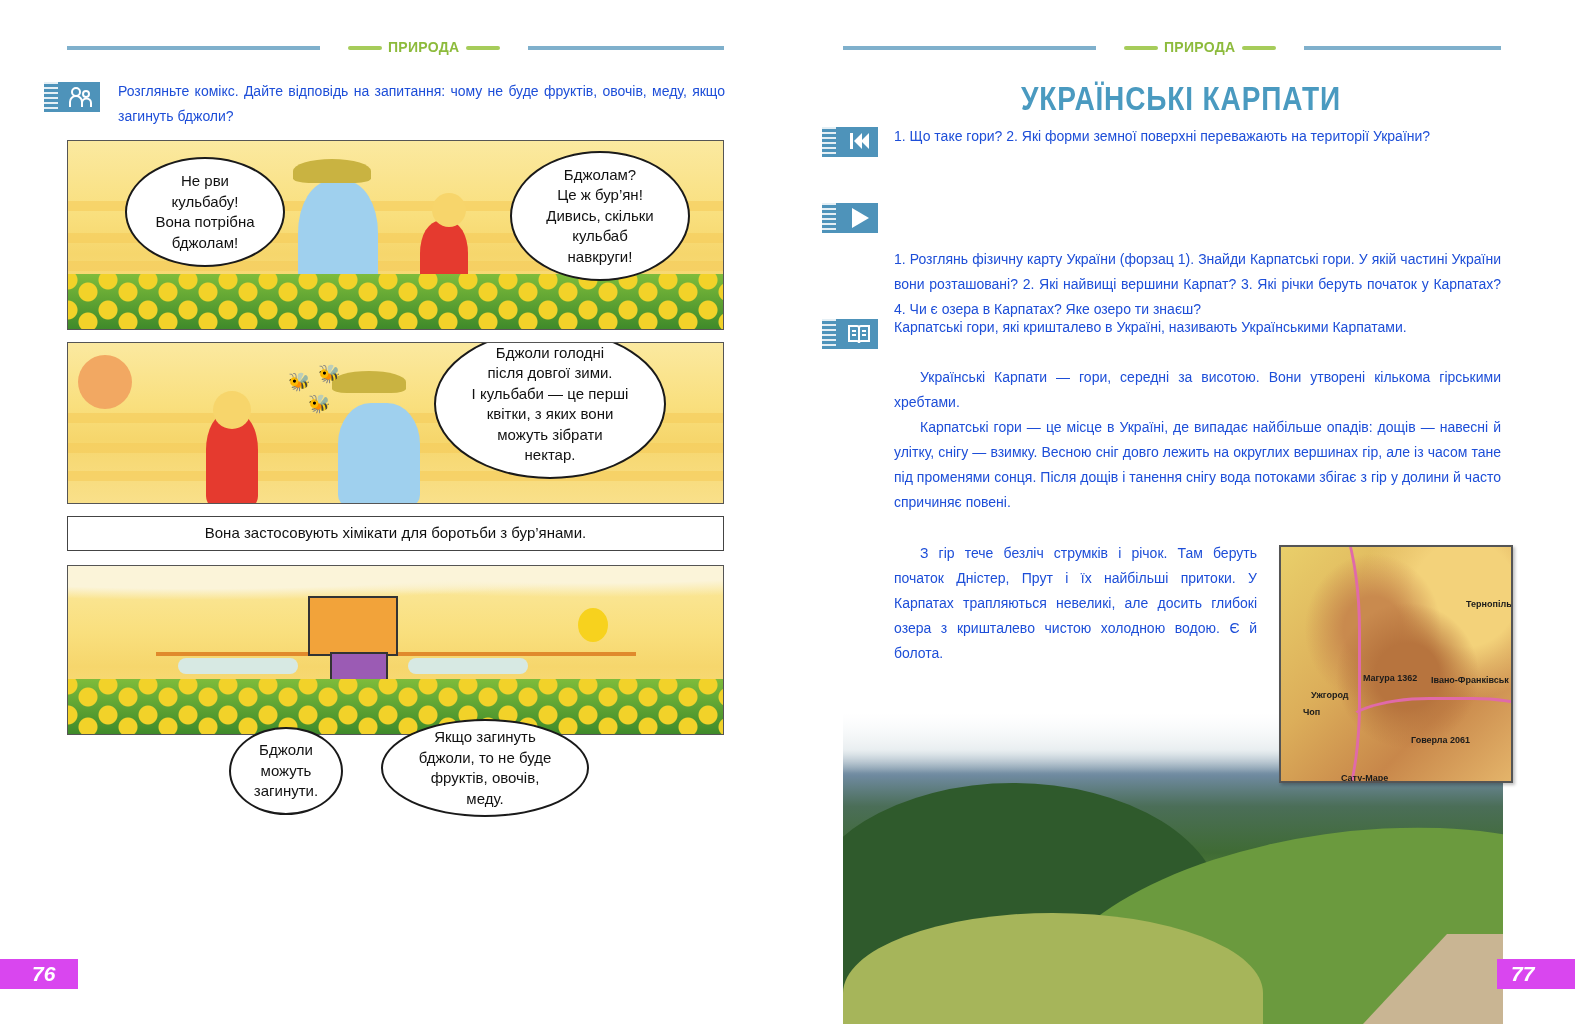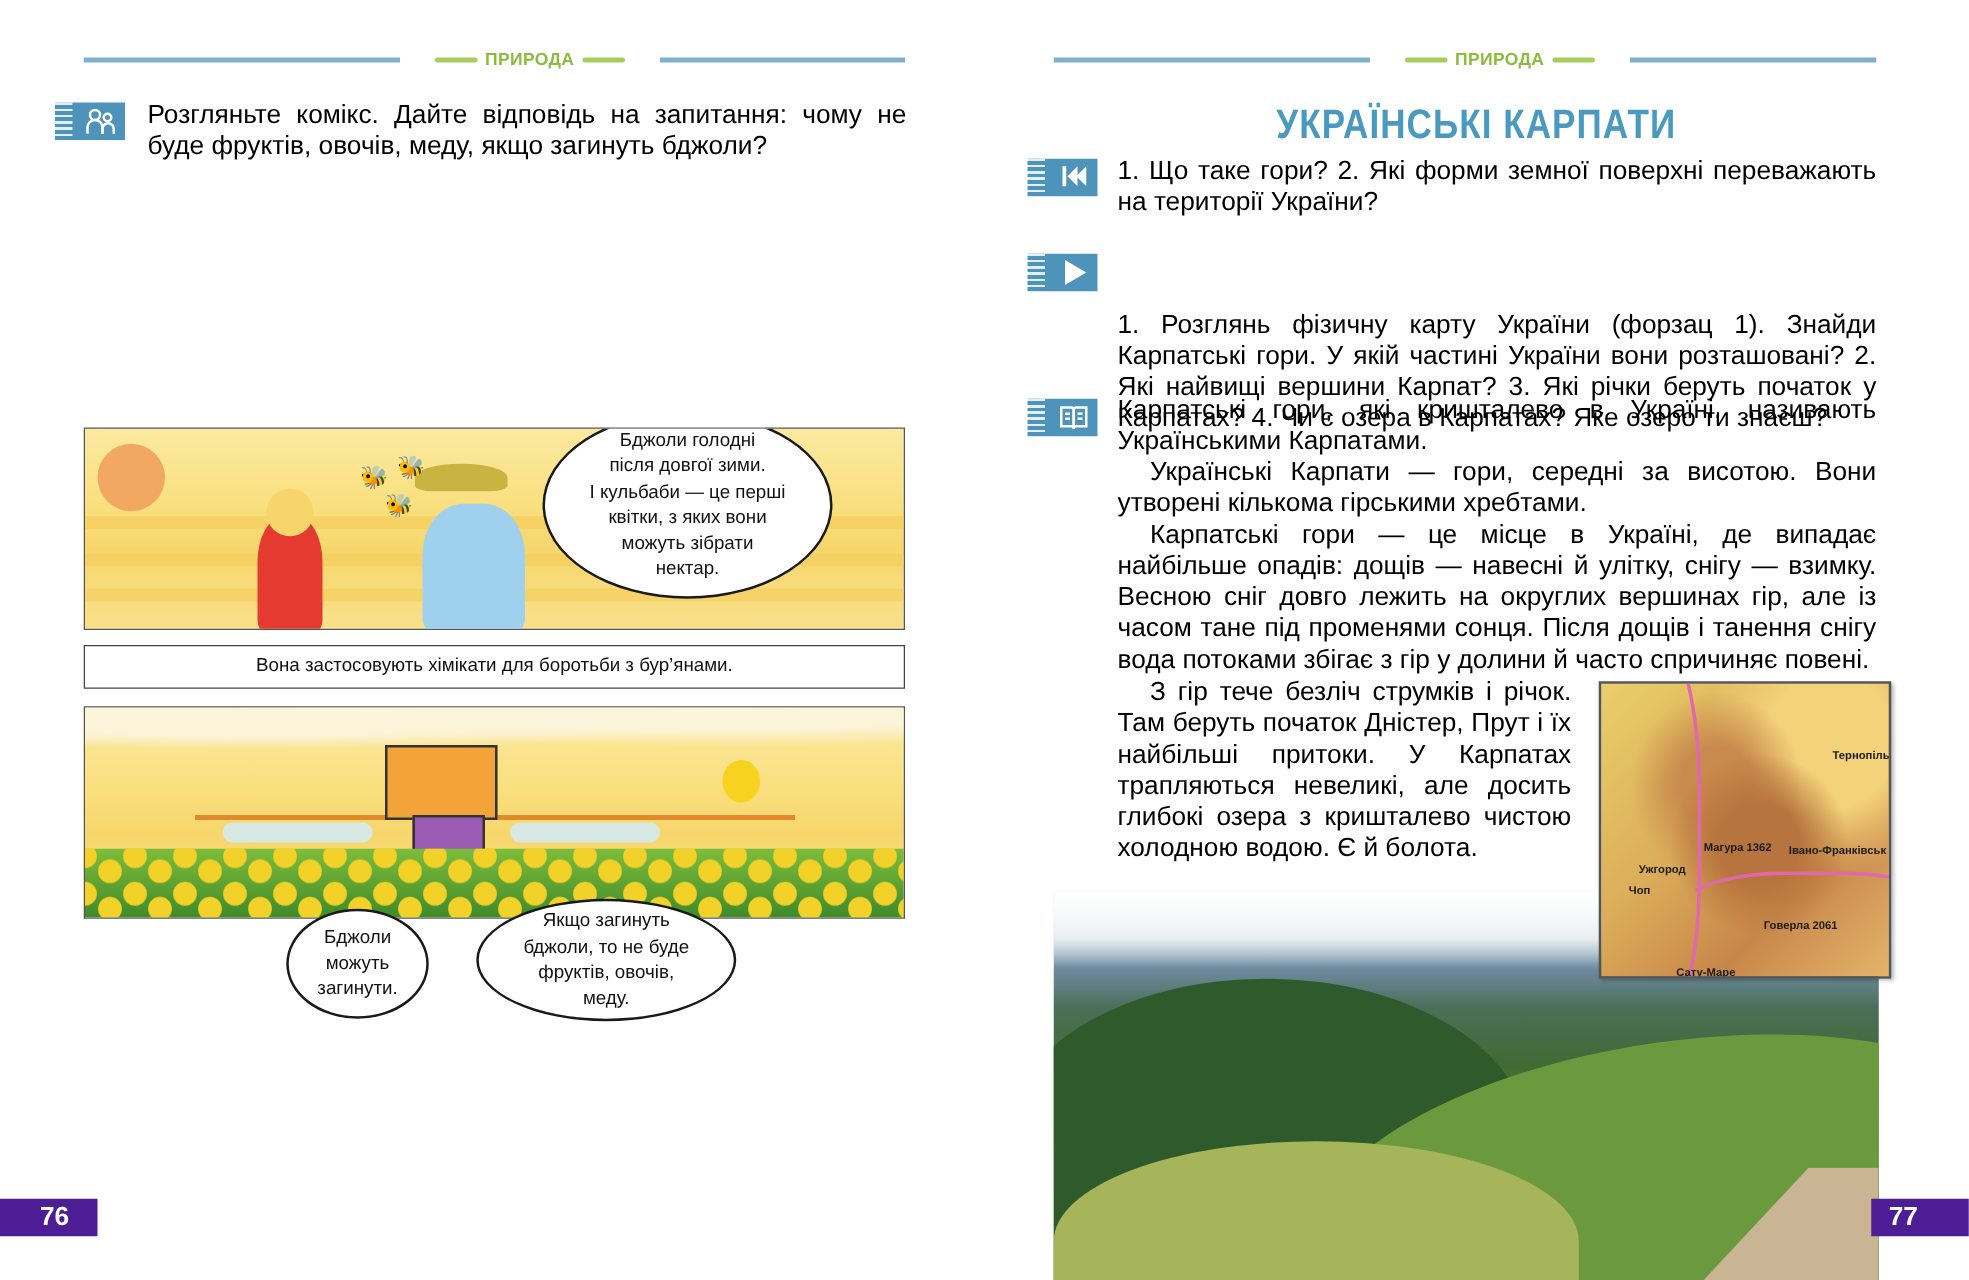--- a/index.html
+++ b/index.html
@@ -16,41 +16,41 @@
     font-family: "Liberation Sans", sans-serif; }
   .header-label .orn { display: inline-block; width: 34px; height: 4px; background: #a6cc5a; vertical-align: middle; margin: 0 6px; border-radius: 2px; }
 
   
   .brush { position: absolute; width: 56px; height: 30px; background: #4e93ba; }
   .brush::before { content: ""; position: absolute; left: -2px; top: 0; width: 16px; height: 30px;
     background: repeating-linear-gradient(180deg, #fff 0 2px, transparent 2px 5px); opacity: 0.85; }
   .brush .glyph { position: absolute; right: 6px; top: 3px; width: 26px; height: 24px; color: #fff; font-size: 20px; line-height: 24px; text-align: center; font-weight: bold; }
 
   
-  .para { position: absolute; font-size: 21px; line-height: 25px; text-align: justify; color: #000000; }
+  .para { position: absolute; font-size: 14px; line-height: 25px; text-align: justify; color: #1d4ed8; }
   .indent { text-indent: 26px; }
 
   
   .panel { position: absolute; left: 67px; width: 657px; border: 1.5px solid #555; overflow: hidden; }
   .sky-yellow { background: linear-gradient(180deg, #fbe9a0 0%, #f9df7d 40%, #f6d66c 60%, #f9e08a 100%); }
   .stripe { position: absolute; left: 0; right: 0; height: 10px; background: #f5cc5a; opacity: 0.6; }
   .flowers { position: absolute; left: 0; right: 0; bottom: 0; height: 55px;
     background:
       radial-gradient(circle at 20px 18px, #f2d229 9px, transparent 10px) 0 0/40px 30px,
       radial-gradient(circle at 20px 14px, #f2d229 9px, transparent 10px) 20px 22px/40px 30px,
       linear-gradient(180deg, #7ebc3b, #3f8a2a); }
   .bubble { position: absolute; background: #fff; border: 2px solid #1a1a1a; border-radius: 50%;
     display: flex; align-items: center; justify-content: center; text-align: center;
     font-size: 15px; line-height: 20.5px; color: #111; white-space: pre-line; padding: 4px; }
   .figure { position: absolute; border-radius: 40% 40% 10% 10%; }
   .caption-box { position: absolute; left: 67px; top: 516px; width: 657px; height: 35px; border: 1.5px solid #444;
     background: #fff; font-size: 15px; line-height: 32px; text-align: center; color: #111; }
 
   
-  .page-num { position: absolute; height: 30px; background: #4c1d95; color: #fff; font-weight: bold; font-size: 21px; line-height: 30px; }
+  .page-num { position: absolute; height: 30px; background: #d946ef; color: #fff; font-weight: bold; font-size: 21px; line-height: 30px; font-style: italic; }
 
   
   .title { position: absolute; left: 787px; width: 788px; top: 80px; text-align: center; color: #4a9ac0;
     font-weight: bold; font-size: 33px; letter-spacing: 1px; font-family: "Liberation Sans Narrow", "Liberation Sans", sans-serif; transform: scaleX(0.85); }
 
   
   .map { position: absolute; left: 1279px; top: 545px; width: 234px; height: 238px; border: 2px solid #555;
     background:
       radial-gradient(ellipse at 55% 55%, #b7743e 0 18%, transparent 40%),
       radial-gradient(ellipse at 40% 35%, #c98a4e 0 15%, transparent 35%),
@@ -81,20 +81,39 @@
             <circle cx="8" cy="7" r="4"></circle>
             <path d="M2 22 v-5 a6 6 0 0 1 12 0 v5"></path>
             <circle cx="18" cy="9" r="3"></circle>
             <path d="M14 22 v-4 a4.5 4.5 0 0 1 9 0 v4"></path>
           </g>
         </svg>
     </div>
   </div>
   <div class="para" style="left:118px; top:79px; width:607px;">Розгляньте комікс. Дайте відповідь на запитання: чому не буде фруктів, овочів, меду, якщо загинуть бджоли?</div>
 
+  <div class="panel sky-yellow" style="top:140px; height:190px;">
+    <div class="stripe" style="top:60px;"></div>
+      <div class="stripe" style="top:92px;"></div>
+      <div class="stripe" style="top:120px;"></div>
+    <div class="figure" style="left:230px; top:40px; width:80px; height:130px; background:#9fd0ee;"></div>
+    <div class="figure" style="left:225px; top:18px; width:78px; height:24px; background:#c9b341; border-radius:50% 50% 20% 20%;"></div>
+    <div class="figure" style="left:352px; top:80px; width:48px; height:80px; background:#e53a2f;"></div>
+    <div class="figure" style="left:364px; top:52px; width:34px; height:34px; background:#f7d56b; border-radius:50%;"></div>
+    <div class="flowers"></div>
+    <div class="bubble" style="left:57px; top:16px; width:160px; height:110px;">Не рви
+кульбабу!
+Вона потрібна
+бджолам!</div>
+    <div class="bubble" style="left:442px; top:10px; width:180px; height:130px;">Бджолам?
+Це ж бур’ян!
+Дивись, скільки
+кульбаб
+навкруги!</div>
+  </div>
 
   <div class="panel sky-yellow" style="top:342px; height:162px;">
     <div class="stripe" style="top:70px;"></div>
       <div class="stripe" style="top:100px;"></div>
       <div class="stripe" style="top:128px;"></div>
     <div style="position:absolute; left:10px; top:12px; width:54px; height:54px; border-radius:50%; background:#f2a862;"></div>
     <div class="figure" style="left:138px; top:70px; width:52px; height:92px; background:#e53a2f;"></div>
     <div class="figure" style="left:145px; top:48px; width:38px; height:38px; background:#f7d56b; border-radius:50%;"></div>
     <div class="figure" style="left:270px; top:60px; width:82px; height:102px; background:#9fd0ee;"></div>
     <div class="figure" style="left:264px; top:28px; width:74px; height:22px; background:#c9b341; border-radius:50% 50% 20% 20%;"></div>

